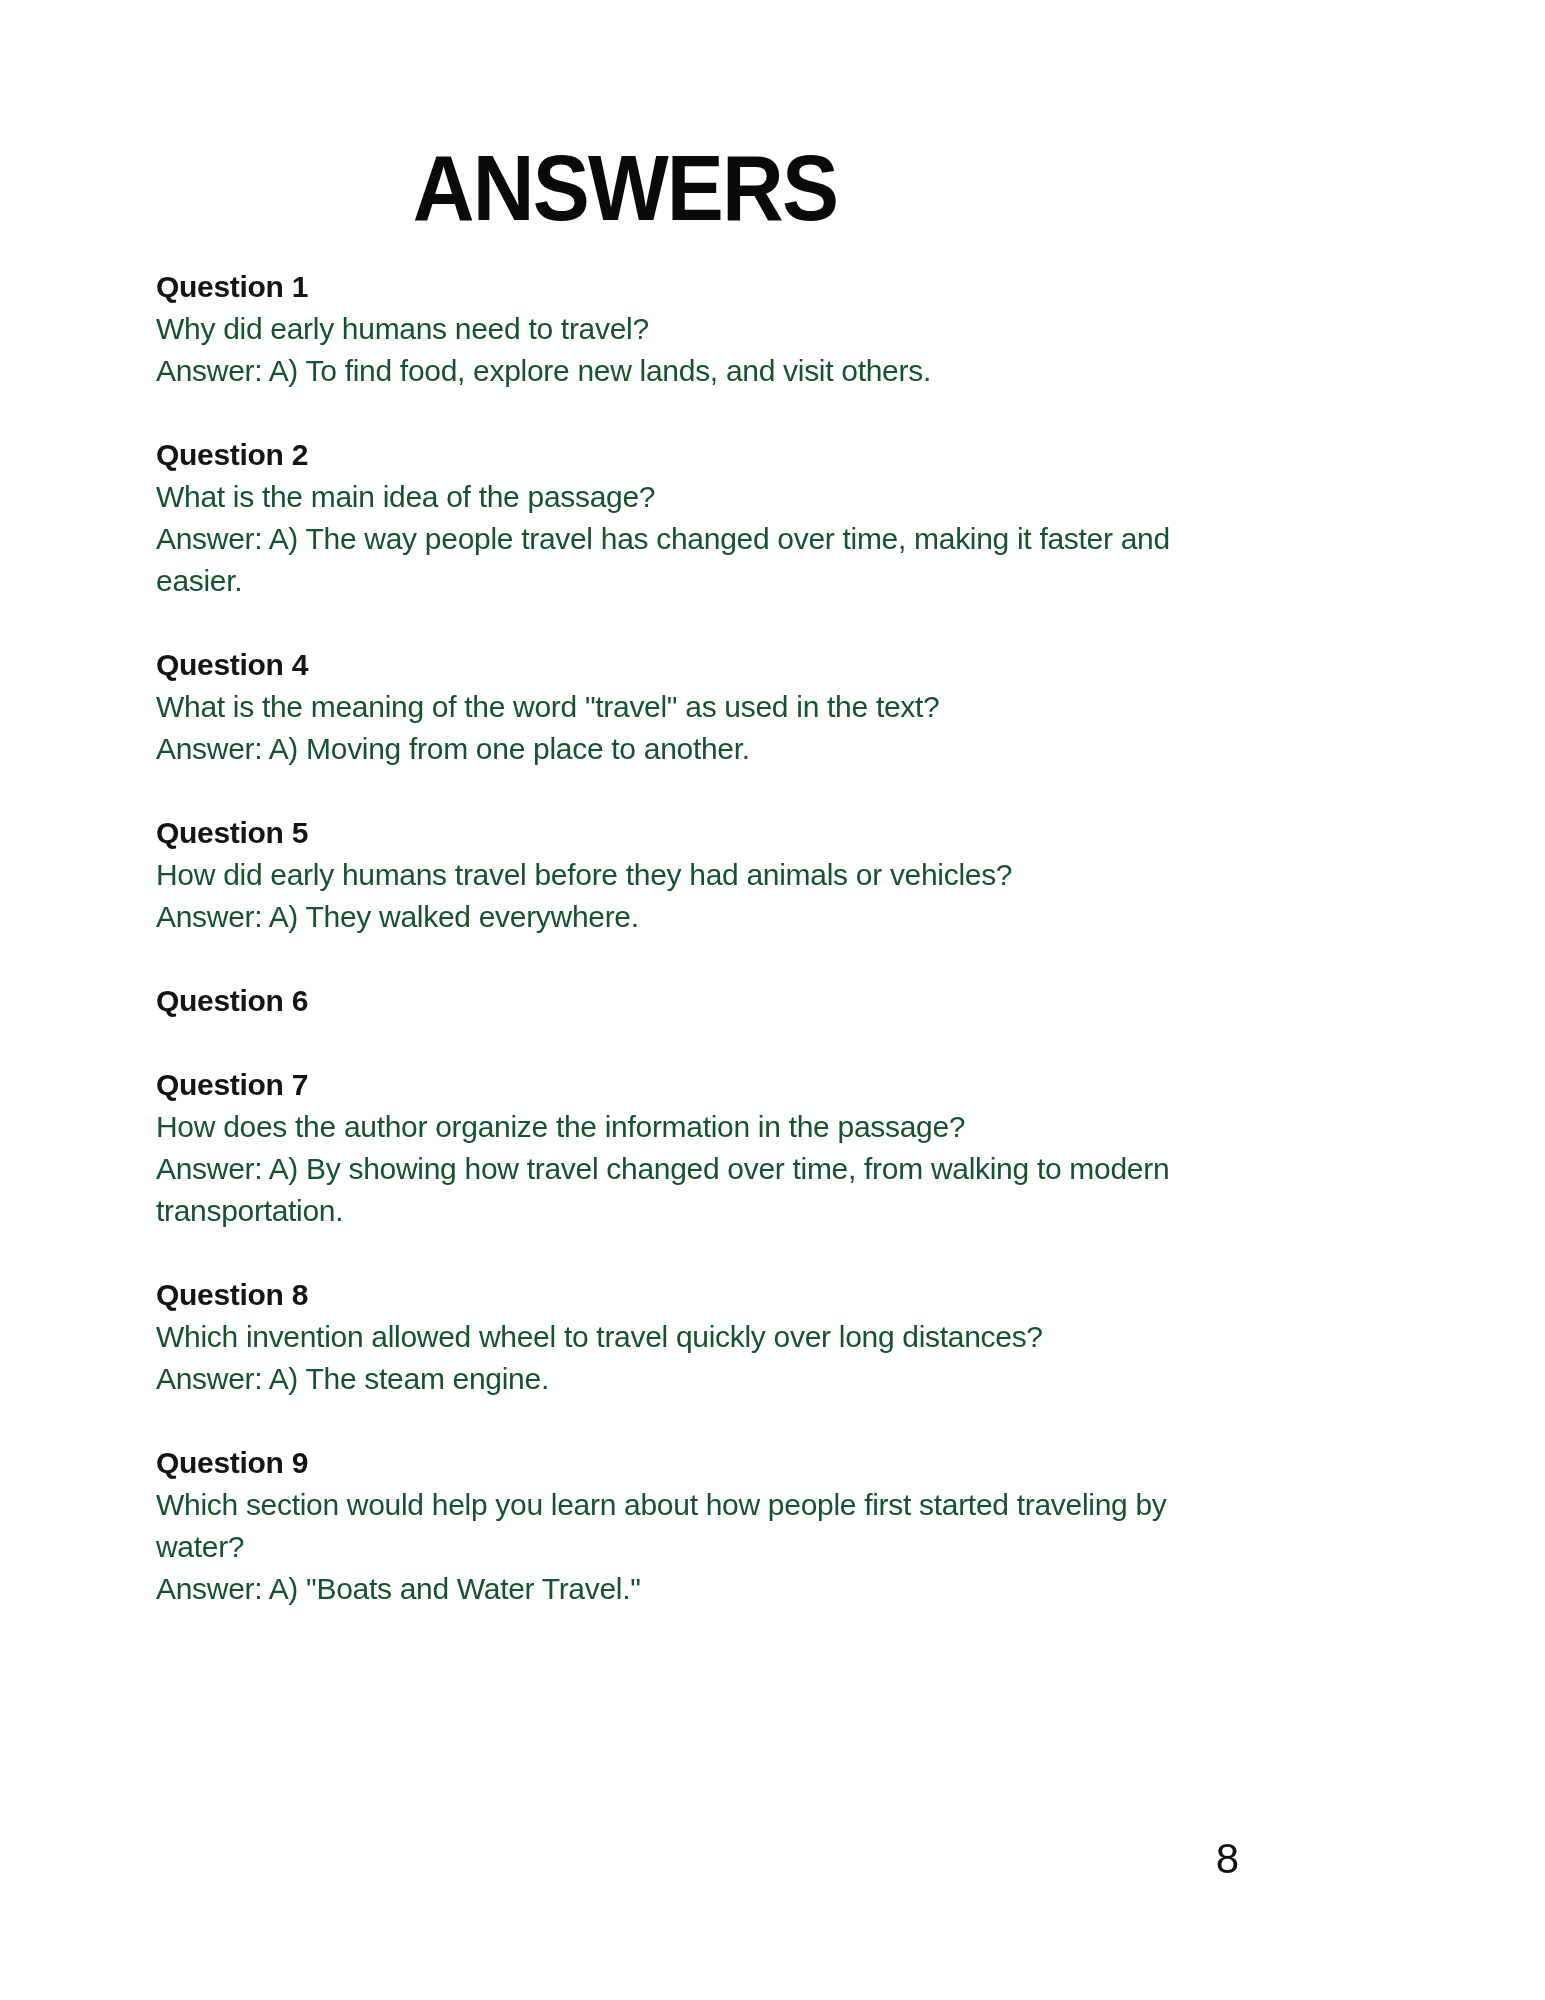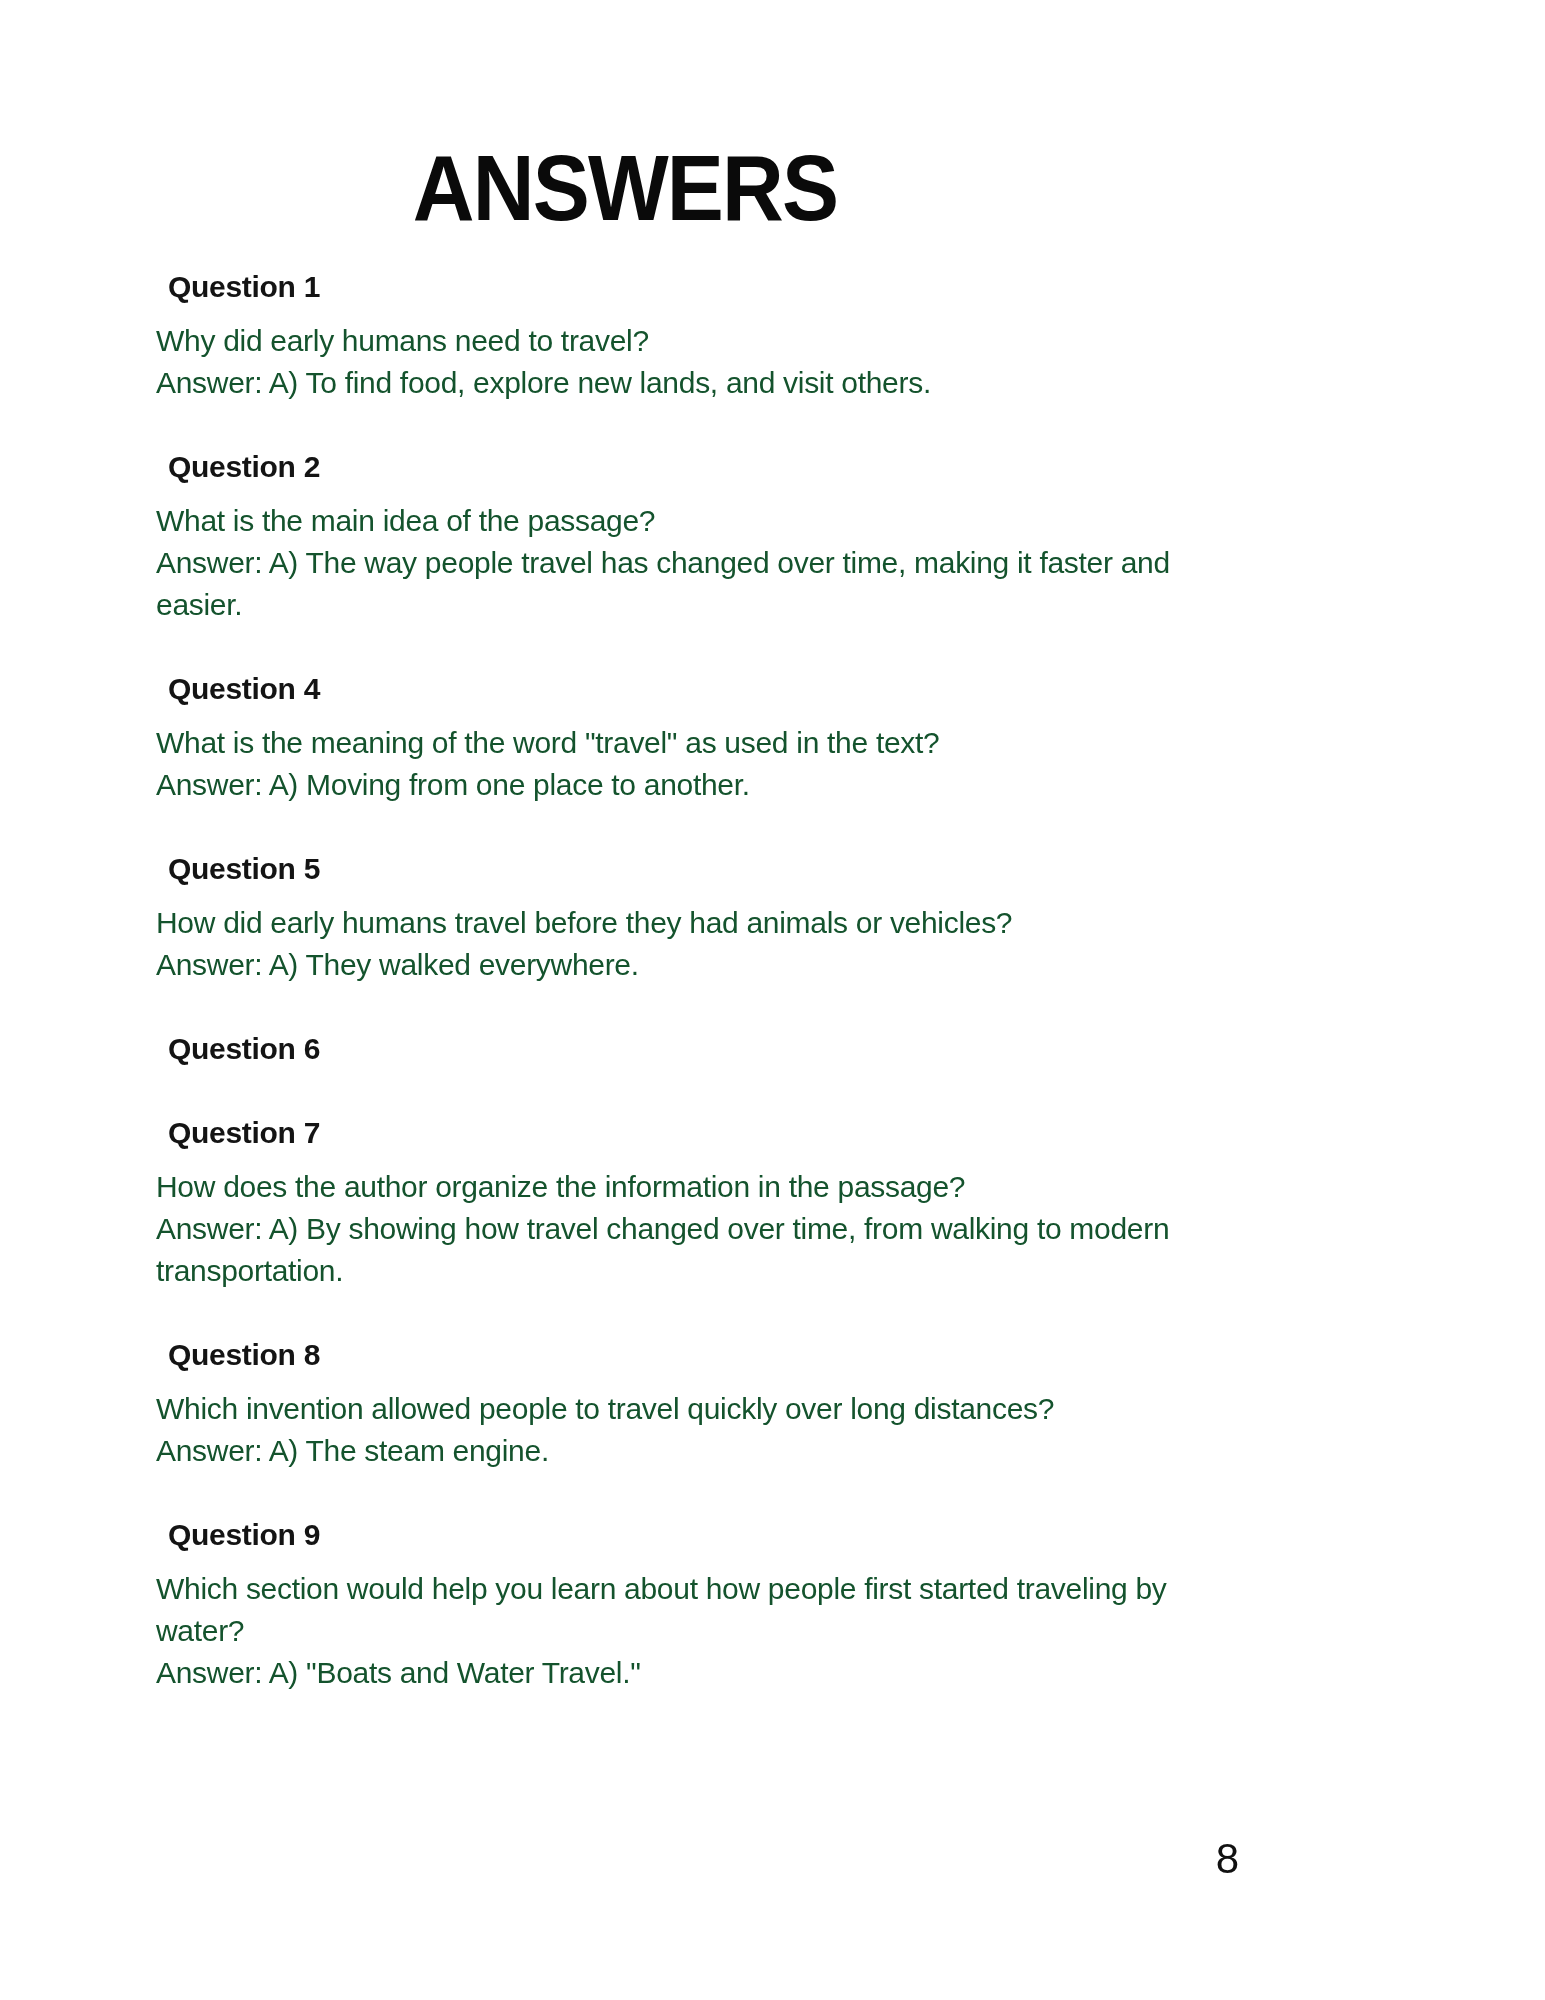--- a/index.html
+++ b/index.html
@@ -33,21 +33,21 @@
     transform: scaleX(0.93);
     transform-origin: 50% 50%;
   }
   .q-block {
     margin: 0 0 42px 0;
   }
   .q-block:last-child {
     margin-bottom: 0;
   }
   .q-label {
-    margin: 12px;
+    margin: 0;
     font-size: 30px;
     line-height: 42px;
     font-weight: 700;
     color: #141414;
     letter-spacing: -0.3px;
   }
   .q-text, .q-answer {
     margin: 0;
     font-size: 30px;
     line-height: 42px;
@@ -101,21 +101,21 @@
   </section>
 
   <section class="q-block">
     <h2 class="q-label">Question 7</h2>
     <p class="q-text">How does the author organize the information in the passage?</p>
     <p class="q-answer">Answer: A) By showing how travel changed over time, from walking to modern transportation.</p>
   </section>
 
   <section class="q-block">
     <h2 class="q-label">Question 8</h2>
-    <p class="q-text">Which invention allowed people to travel quickly over long distances?</p>
+    <p class="q-text">Which invention allowed wheel to travel quickly over long distances?</p>
     <p class="q-answer">Answer: A) The steam engine.</p>
   </section>
 
   <section class="q-block">
     <h2 class="q-label">Question 9</h2>
     <p class="q-text">Which section would help you learn about how people first started traveling by water?</p>
     <p class="q-answer">Answer: A) "Boats and Water Travel."</p>
   </section>
 </div>
 

